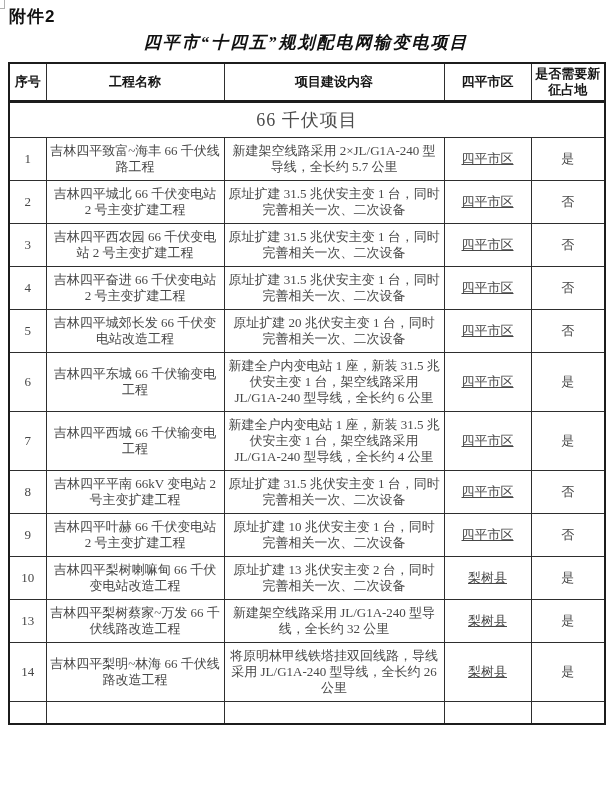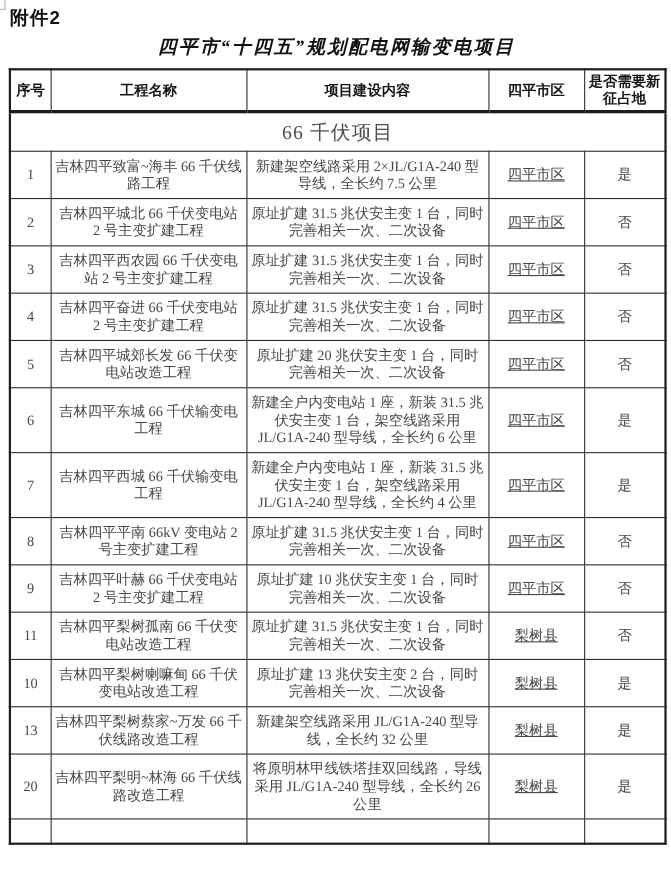--- a/index.html
+++ b/index.html
@@ -108,21 +108,21 @@
       </tr>
     </thead>
     <tbody>
       <tr class="section-row">
         <td colspan="5">66 千伏项目</td>
       </tr>
 
         <tr class="data-row">
           <td class="c-no">1</td>
           <td class="c-name">吉林四平致富~海丰 66 千伏线路工程</td>
-          <td class="c-content">新建架空线路采用 2×JL/G1A-240 型导线，全长约 7.5 公里</td>
+          <td class="c-content">新建架空线路采用 2×JL/G1A-240 型导线，全长约 5.7 公里</td>
           <td class="c-loc">四平市区</td>
           <td class="c-land">是</td>
         </tr>
 
         <tr class="data-row">
           <td class="c-no">2</td>
           <td class="c-name">吉林四平城北 66 千伏变电站 2 号主变扩建工程</td>
           <td class="c-content">原址扩建 31.5 兆伏安主变 1 台，同时完善相关一次、二次设备</td>
           <td class="c-loc">四平市区</td>
           <td class="c-land">否</td>
@@ -178,46 +178,39 @@
 
         <tr class="data-row">
           <td class="c-no">9</td>
           <td class="c-name">吉林四平叶赫 66 千伏变电站 2 号主变扩建工程</td>
           <td class="c-content">原址扩建 10 兆伏安主变 1 台，同时完善相关一次、二次设备</td>
           <td class="c-loc">四平市区</td>
           <td class="c-land">否</td>
         </tr>
 
 
-        <tr class="data-row">
-          <td class="c-no">11</td>
-          <td class="c-name">吉林四平梨树孤南 66 千伏变电站改造工程</td>
-          <td class="c-content">原址扩建 31.5 兆伏安主变 1 台，同时完善相关一次、二次设备</td>
-          <td class="c-loc">梨树县</td>
-          <td class="c-land">否</td>
-        </tr>
 
         <tr class="data-row">
           <td class="c-no">10</td>
           <td class="c-name">吉林四平梨树喇嘛甸 66 千伏变电站改造工程</td>
           <td class="c-content">原址扩建 13 兆伏安主变 2 台，同时完善相关一次、二次设备</td>
           <td class="c-loc">梨树县</td>
           <td class="c-land">是</td>
         </tr>
 
         <tr class="data-row">
           <td class="c-no">13</td>
           <td class="c-name">吉林四平梨树蔡家~万发 66 千伏线路改造工程</td>
           <td class="c-content">新建架空线路采用 JL/G1A-240 型导线，全长约 32 公里</td>
           <td class="c-loc">梨树县</td>
           <td class="c-land">是</td>
         </tr>
 
         <tr class="data-row">
-          <td class="c-no">20</td>
+          <td class="c-no">14</td>
           <td class="c-name">吉林四平梨明~林海 66 千伏线路改造工程</td>
           <td class="c-content">将原明林甲线铁塔挂双回线路，导线采用 JL/G1A-240 型导线，全长约 26 公里</td>
           <td class="c-loc">梨树县</td>
           <td class="c-land">是</td>
         </tr>
 
       <tr class="data-row partial-row">
         <td></td>
         <td></td>
         <td></td>

